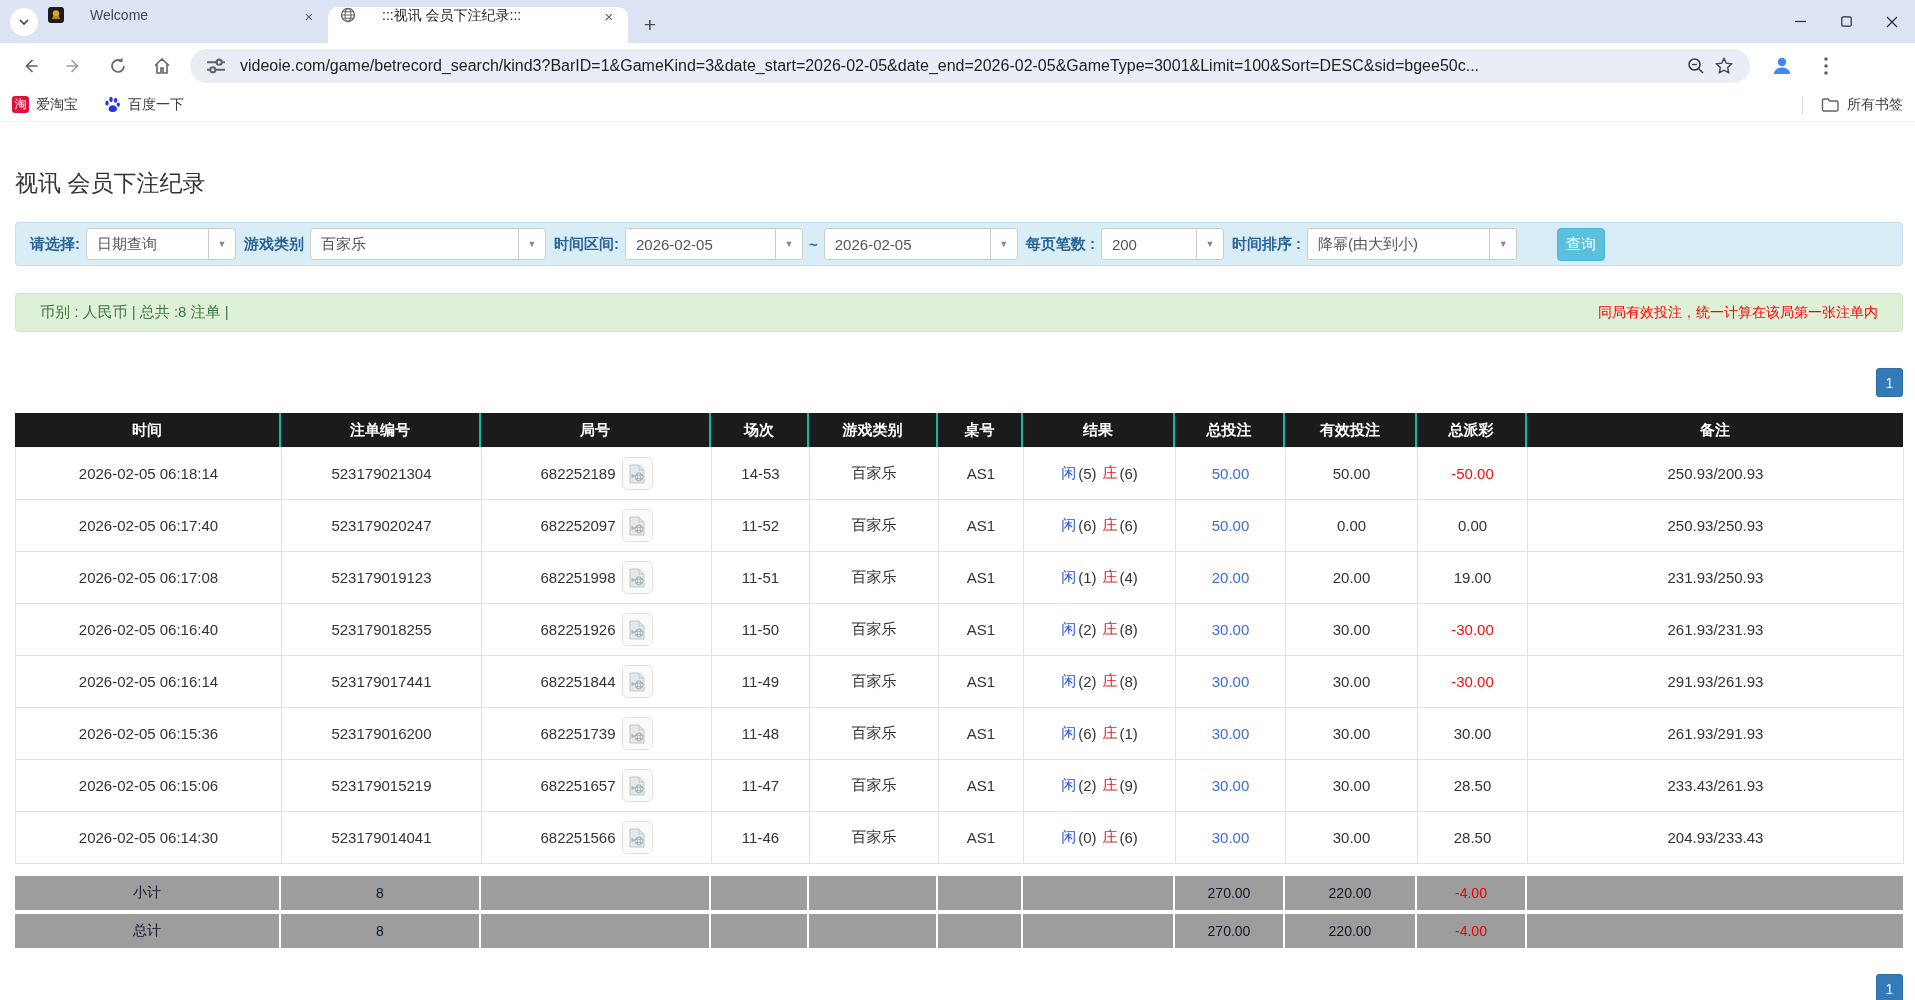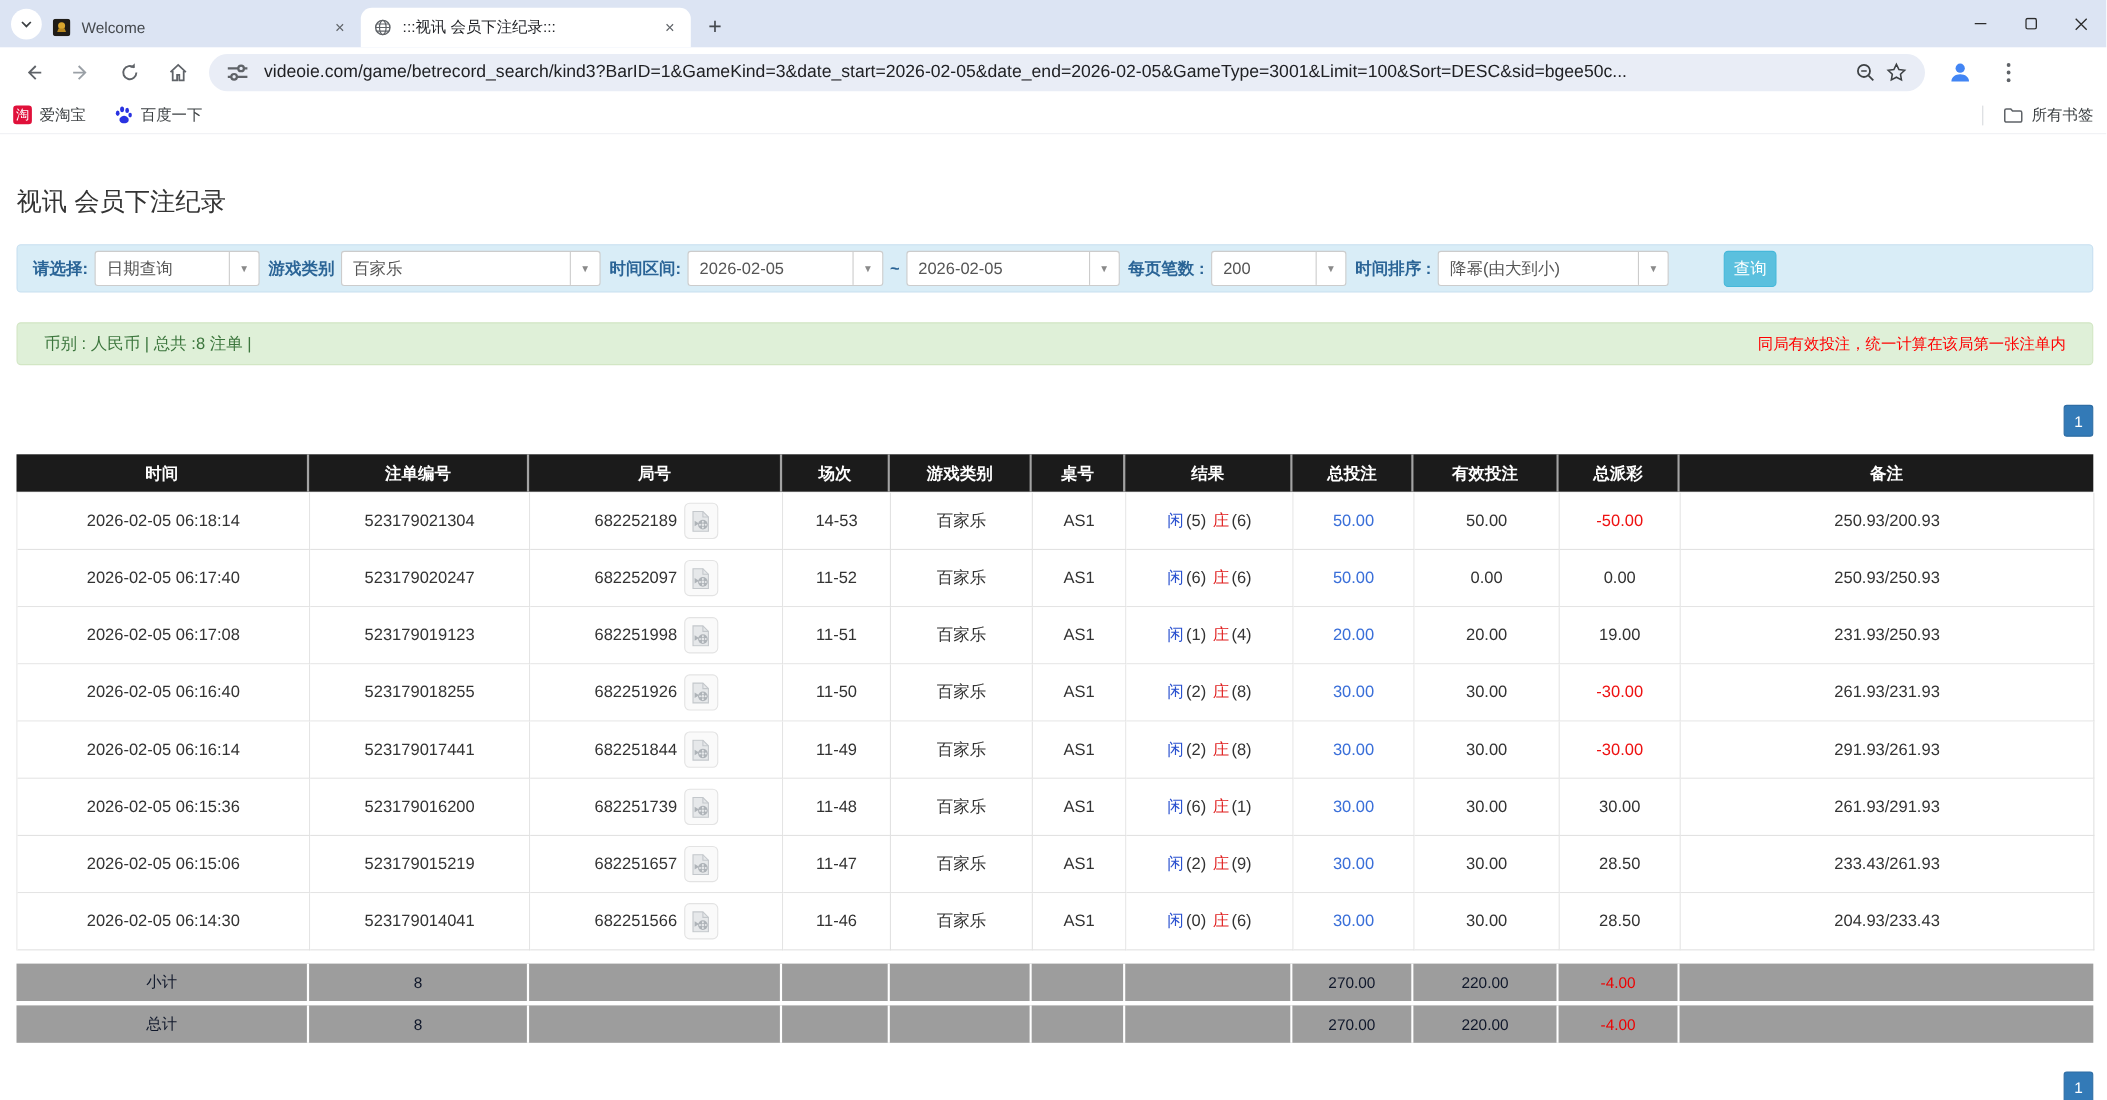--- a/index.html
+++ b/index.html
@@ -3,22 +3,22 @@
 <meta charset="utf-8">
 <style>
   * { box-sizing: border-box; margin: 0; padding: 0; }
   html,body { width:1915px; height:1000px; overflow:hidden; background:#fff;
     font-family:"Liberation Sans", sans-serif; }
 
   
   .tabstrip { height:43px; background:#dce4f3; display:flex; align-items:flex-end; position:relative; }
   .tab-search-btn { position:absolute; left:10px; top:8px; width:28px; height:28px; border-radius:50%;
     background:#fff; display:flex; align-items:center; justify-content:center; }
-  .tab { height:36px; display:flex; align-items:center; padding:0 10px 0 12px; font-size:14px; color:#45494e;
-    border-radius:10px 10px 0 0; }
+  .tab { height:36px; display:flex; align-items:flex-start; padding:0 10px 0 12px; font-size:14px; color:#45494e;
+    border-radius:10px 10px 0 0;gap:16px; }
   .tab.inactive { margin-left:36px; width:292px; }
   .tab.active { width:300px; background:#fff; color:#1f2125; }
   .tab .title { flex:1; overflow:hidden; white-space:nowrap; text-overflow:ellipsis; margin-left:10px; }
   .tab-close { width:18px; height:18px; border-radius:50%; display:flex; align-items:center; justify-content:center;
     color:#5f6368; font-size:15px; line-height:1; }
   .newtab-btn { width:28px; height:28px; margin:0 0 4px 8px; display:flex; align-items:center; justify-content:center;
     color:#45494e; font-size:21px; font-weight:400; }
   .wincontrols { position:absolute; right:0; top:0; height:43px; display:flex; }
   .winbtn { width:46px; height:100%; display:flex; align-items:center; justify-content:center; color:#2c2c2c; }
   .favicon16 { width:16px; height:16px; flex:none; }
@@ -43,39 +43,39 @@
   .page-title { margin:46px 0 0 15px; font-size:23px; font-weight:400; color:#333; height:30px; line-height:30px; }
 
   .filterbar { margin:24px 12px 0 15px; height:44px; background:var(--filter-bg,#d9edf7);
     border:1px solid #c7dff0; border-radius:4px; display:flex; align-items:center; padding:0 14px; font-size:15px; }
   .flabel { color:#2a6496; font-weight:700; margin:0 6px 0 8px; white-space:nowrap; }
   .sel { height:32px; background:#fff; border:1px solid #ccc; border-radius:3px; display:flex; align-items:stretch; flex:none; }
   .sel .val { flex:1; display:flex; align-items:center; padding:0 10px; color:#555; overflow:hidden; white-space:nowrap; }
   .sel .caret { width:27px; border-left:1px solid #ccc; display:flex; align-items:center; justify-content:center;
     color:#8a8a8a; font-size:9px; }
   .tilde { color:#2a6496; margin:0 6px; font-weight:700; }
-  .search-btn { margin-left:50px; width:48px; height:33px; background:var(--button-cyan,#5bc0de); border:1px solid #46b8da;
+  .search-btn { margin-left:40px; width:48px; height:33px; background:var(--button-cyan,#5bc0de); border:1px solid #46b8da;
     border-radius:4px; color:#fff; font-size:15px; display:flex; align-items:center; justify-content:center; }
 
   .infobar { margin:27px 12px 0 15px; height:39px; background:var(--info-bg,#dff0d8); border:1px solid #d2e6c4;
     border-radius:4px; display:flex; align-items:center; justify-content:space-between; padding:0 24px; }
   .info-left  { color:var(--info-text,#3c763d); font-size:15px; }
   .info-right { color:var(--warn-red,#ff0000); font-size:14px; }
 
   .pager-row { display:flex; justify-content:flex-end; margin:36px 12px 0 0; }
   .pager-row.bottom { margin-top:26px; }
   .page-btn { min-width:27px; height:29px; background:var(--accent-blue,#337ab7); border:1px solid #2e6da4; color:#fff;
     font-size:14px; display:flex; align-items:center; justify-content:center; border-radius:3px; }
 
   
   :root { --cols:266px 200px 230px 98px 129px 85px 152px 110px 132px 110px 376px; }
   .tbl { margin:16px 12px 0 15px; width:1888px; }
   .trow { display:grid; grid-template-columns:var(--cols); }
   .th { background:var(--header-bg,#1b1b1b); color:#fff; font-weight:700; font-size:15px; height:34px;
-    display:flex; align-items:center; justify-content:center; border-right:2px solid #a3a3a3; }
+    display:flex; align-items:center; justify-content:center; border-right:2px solid #14b8a6; }
   .trow .th:last-child { border-right:none; }
   .tbody { border-left:1px solid #e2e2e2; border-top:1px solid #f2f2f2; }
   .td { height:52px; display:flex; align-items:center; justify-content:center; font-size:15px; color:#333;
     border-right:1px solid #e2e2e2; border-bottom:1px solid #e2e2e2; background:#fff; gap:6px; }
   .link { color:var(--link-blue,#3a6fd9); }
   .pl { color:var(--player-blue,#2a51cf); }
   .bk { color:var(--banker-red,#e02020); }
   .neg { color:var(--neg-red,#ee1111); }
   .vbtn { width:31px; height:33px; background:#fafafa; border:1px solid #e3e3e3; border-radius:5px;
     display:flex; align-items:center; justify-content:center; }

